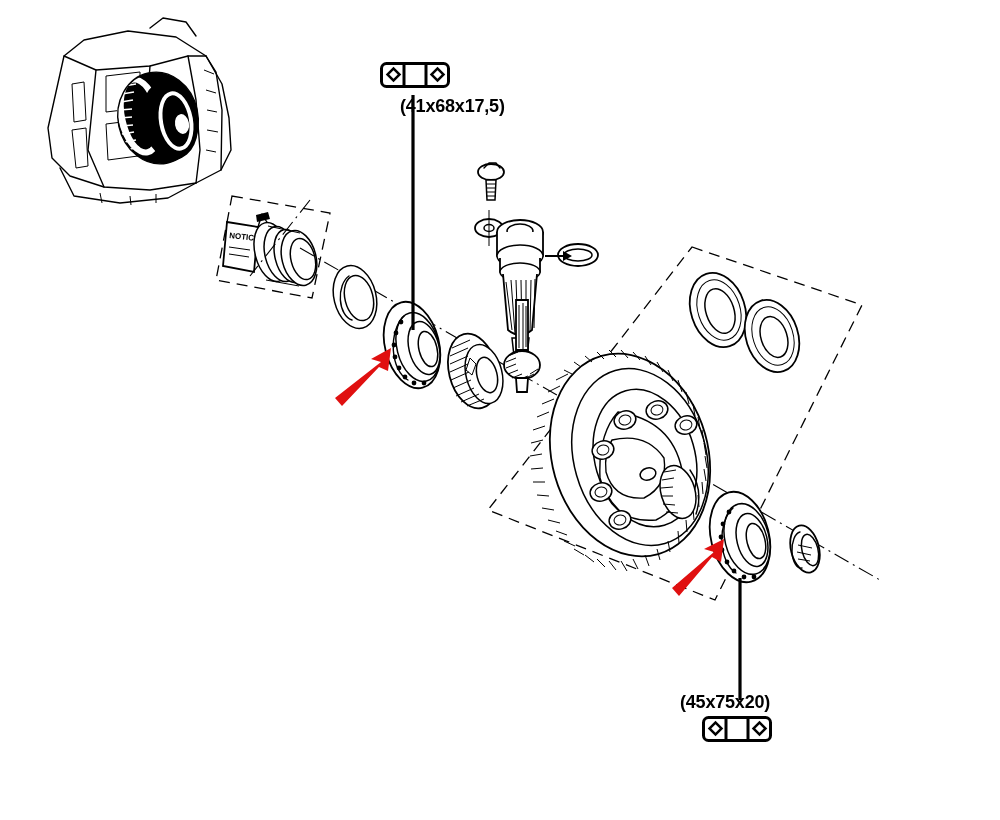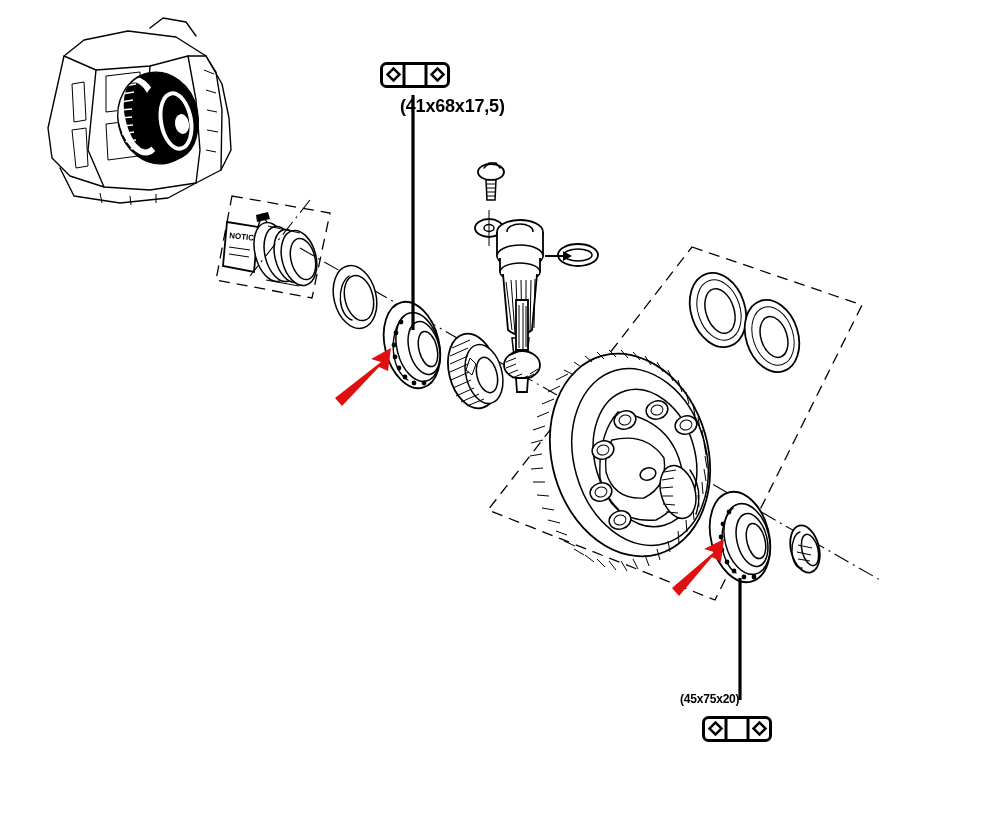--- a/index.html
+++ b/index.html
@@ -2,21 +2,21 @@
 <html><head>
 <meta charset="utf-8">
 <style>
   html,body{margin:0;padding:0;background:#ffffff;}
   body{width:1000px;height:820px;position:relative;overflow:hidden;
        font-family:"Liberation Sans",sans-serif;color:#000;}
   .stage{position:absolute;inset:0;width:1000px;height:820px;}
   svg.layer{position:absolute;left:0;top:0;width:1000px;height:820px;}
   .lbl{position:absolute;font-weight:bold;white-space:nowrap;color:#000;}
   .lbl-top{left:360px;top:96px;font-size:18px;letter-spacing:-0.2px;margin-left:40px;}
-  .lbl-bot{left:680px;top:692px;font-size:12px;letter-spacing:-0.2px;}
+  .lbl-bot{left:680px;top:692px;font-size:18px;letter-spacing:-0.2px;}
   .specbox{position:absolute;}
 </style>
 </head>
 <body>
 
 <div class="stage">
 
   <svg class="layer" viewBox="0 0 1000 820">
     <defs>
       <style>

